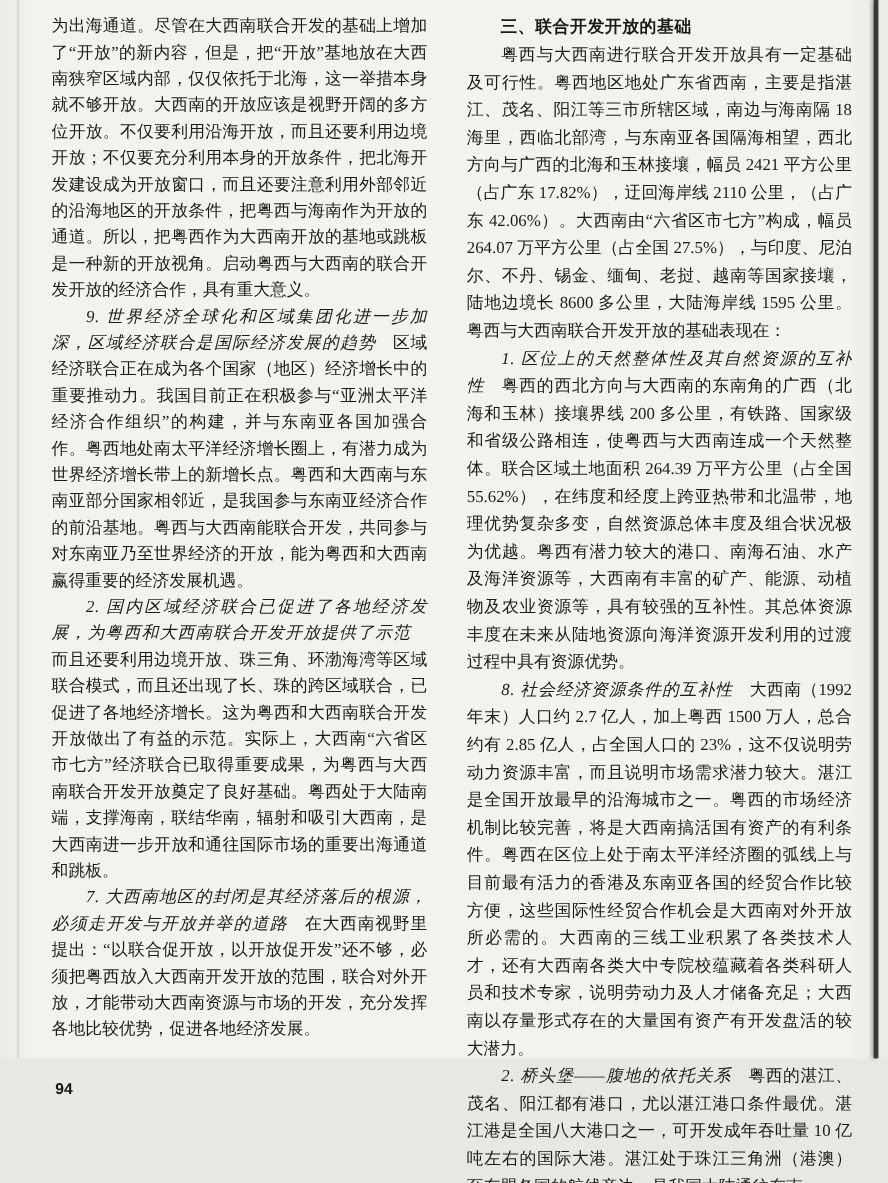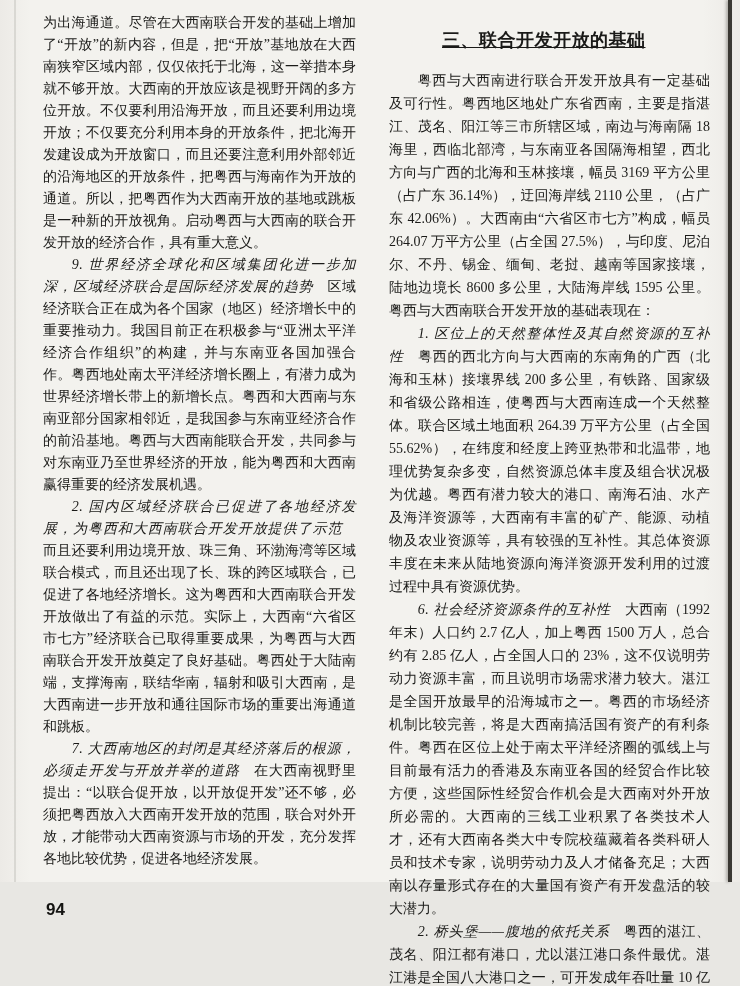--- a/index.html
+++ b/index.html
@@ -35,32 +35,31 @@
   .col-left  { left: 43px;  width: 313px; line-height: 22px; }
   .col-right { left: 389px; width: 321px; line-height: 23px; }
   .para { margin: 0; text-indent: 2.05em; }
   .para.no-indent { text-indent: 0; }
   .lead {
     font-style: italic;
     margin-right: 1em;
     letter-spacing: 0.5px;
   }
   .heading {
-    margin: 17px;
+    margin: 0;
     font-weight: bold;
-    font-size: 18px;
+    font-size: 14px;
     text-indent: 2em;
     letter-spacing: 0.5px;
-    text-decoration: underline;
   }
   .page-number {
     position: absolute;
     left: 46px; top: 900px;
     font-weight: bold;
-    font-size: 17px;
+    font-size: 13px;
     font-family: "Liberation Sans", "DejaVu Sans", sans-serif;
     color: #141412;
   }
 </style>
 </head>
 <body>
 
 <div class="page">
 
   <div class="edge-left"></div>
@@ -73,24 +72,24 @@
 
     <p class="para"><span class="lead">2. 国内区域经济联合已促进了各地经济发展，为粤西和大西南联合开发开放提供了示范</span><span>而且还要利用边境开放、珠三角、环渤海湾等区域联合模式，而且还出现了长、珠的跨区域联合，已促进了各地经济增长。这为粤西和大西南联合开发开放做出了有益的示范。实际上，大西南“六省区市七方”经济联合已取得重要成果，为粤西与大西南联合开发开放奠定了良好基础。粤西处于大陆南端，支撑海南，联结华南，辐射和吸引大西南，是大西南进一步开放和通往国际市场的重要出海通道和跳板。</span></p>
 
     <p class="para"><span class="lead">7. 大西南地区的封闭是其经济落后的根源，必须走开发与开放并举的道路</span><span>在大西南视野里提出：“以联合促开放，以开放促开发”还不够，必须把粤西放入大西南开发开放的范围，联合对外开放，才能带动大西南资源与市场的开发，充分发挥各地比较优势，促进各地经济发展。</span></p>
 
   </div>
 
   <div class="col col-right">
     <h3 class="heading">三、联合开发开放的基础</h3>
 
-    <p class="para"><span>粤西与大西南进行联合开发开放具有一定基础及可行性。粤西地区地处广东省西南，主要是指湛江、茂名、阳江等三市所辖区域，南边与海南隔 18 海里，西临北部湾，与东南亚各国隔海相望，西北方向与广西的北海和玉林接壤，幅员 3169 平方公里（占广东 36.14%），迂回海岸线 2110 公里，（占广东 42.06%）。大西南由“六省区市七方”构成，幅员 264.07 万平方公里（占全国 27.5%），与印度、尼泊尔、不丹、锡金、缅甸、老挝、越南等国家接壤，陆地边境长 8600 多公里，大陆海岸线 1595 公里。粤西与大西南联合开发开放的基础表现在：</span></p>
+    <p class="para"><span>粤西与大西南进行联合开发开放具有一定基础及可行性。粤西地区地处广东省西南，主要是指湛江、茂名、阳江等三市所辖区域，南边与海南隔 18 海里，西临北部湾，与东南亚各国隔海相望，西北方向与广西的北海和玉林接壤，幅员 2421 平方公里（占广东 17.82%），迂回海岸线 2110 公里，（占广东 42.06%）。大西南由“六省区市七方”构成，幅员 264.07 万平方公里（占全国 27.5%），与印度、尼泊尔、不丹、锡金、缅甸、老挝、越南等国家接壤，陆地边境长 8600 多公里，大陆海岸线 1595 公里。粤西与大西南联合开发开放的基础表现在：</span></p>
 
     <p class="para"><span class="lead">1. 区位上的天然整体性及其自然资源的互补性</span><span>粤西的西北方向与大西南的东南角的广西（北海和玉林）接壤界线 200 多公里，有铁路、国家级和省级公路相连，使粤西与大西南连成一个天然整体。联合区域土地面积 264.39 万平方公里（占全国 55.62%），在纬度和经度上跨亚热带和北温带，地理优势复杂多变，自然资源总体丰度及组合状况极为优越。粤西有潜力较大的港口、南海石油、水产及海洋资源等，大西南有丰富的矿产、能源、动植物及农业资源等，具有较强的互补性。其总体资源丰度在未来从陆地资源向海洋资源开发利用的过渡过程中具有资源优势。</span></p>
 
-    <p class="para"><span class="lead">6. 社会经济资源条件的互补性</span><span>大西南（1992 年末）人口约 2.7 亿人，加上粤西 1500 万人，总合约有 2.85 亿人，占全国人口的 23%，这不仅说明劳动力资源丰富，而且说明市场需求潜力较大。湛江是全国开放最早的沿海城市之一。粤西的市场经济机制比较完善，将是大西南搞活国有资产的有利条件。粤西在区位上处于南太平洋经济圈的弧线上与目前最有活力的香港及东南亚各国的经贸合作比较方便，这些国际性经贸合作机会是大西南对外开放所必需的。大西南的三线工业积累了各类技术人才，还有大西南各类大中专院校蕴藏着各类科研人员和技术专家，说明劳动力及人才储备充足；大西南以存量形式存在的大量国有资产有开发盘活的较大潜力。</span></p>
+    <p class="para"><span class="lead">8. 社会经济资源条件的互补性</span><span>大西南（1992 年末）人口约 2.7 亿人，加上粤西 1500 万人，总合约有 2.85 亿人，占全国人口的 23%，这不仅说明劳动力资源丰富，而且说明市场需求潜力较大。湛江是全国开放最早的沿海城市之一。粤西的市场经济机制比较完善，将是大西南搞活国有资产的有利条件。粤西在区位上处于南太平洋经济圈的弧线上与目前最有活力的香港及东南亚各国的经贸合作比较方便，这些国际性经贸合作机会是大西南对外开放所必需的。大西南的三线工业积累了各类技术人才，还有大西南各类大中专院校蕴藏着各类科研人员和技术专家，说明劳动力及人才储备充足；大西南以存量形式存在的大量国有资产有开发盘活的较大潜力。</span></p>
 
     <p class="para"><span class="lead">2. 桥头堡——腹地的依托关系</span><span>粤西的湛江、茂名、阳江都有港口，尤以湛江港口条件最优。湛江港是全国八大港口之一，可开发成年吞吐量 10 亿吨左右的国际大港。湛江处于珠江三角洲（港澳）至东盟各国的航线旁边，是我国大陆通往东南</span></p>
   </div>
 
   <div class="page-number">94</div>
 
 </div>
 
 </body></html>

